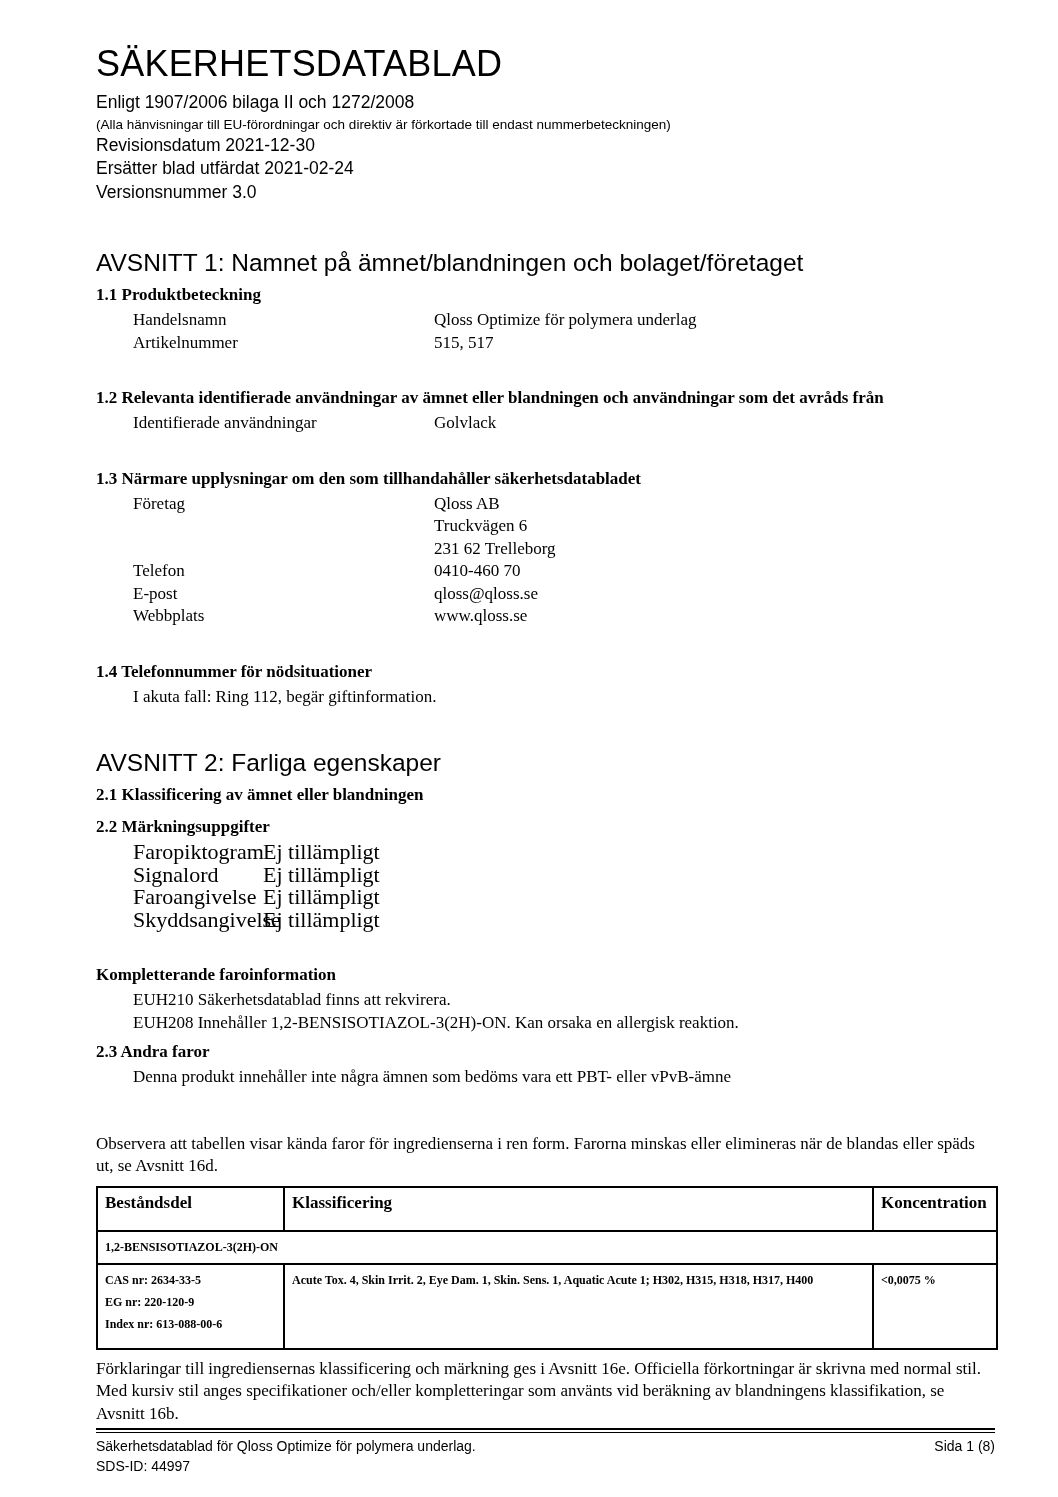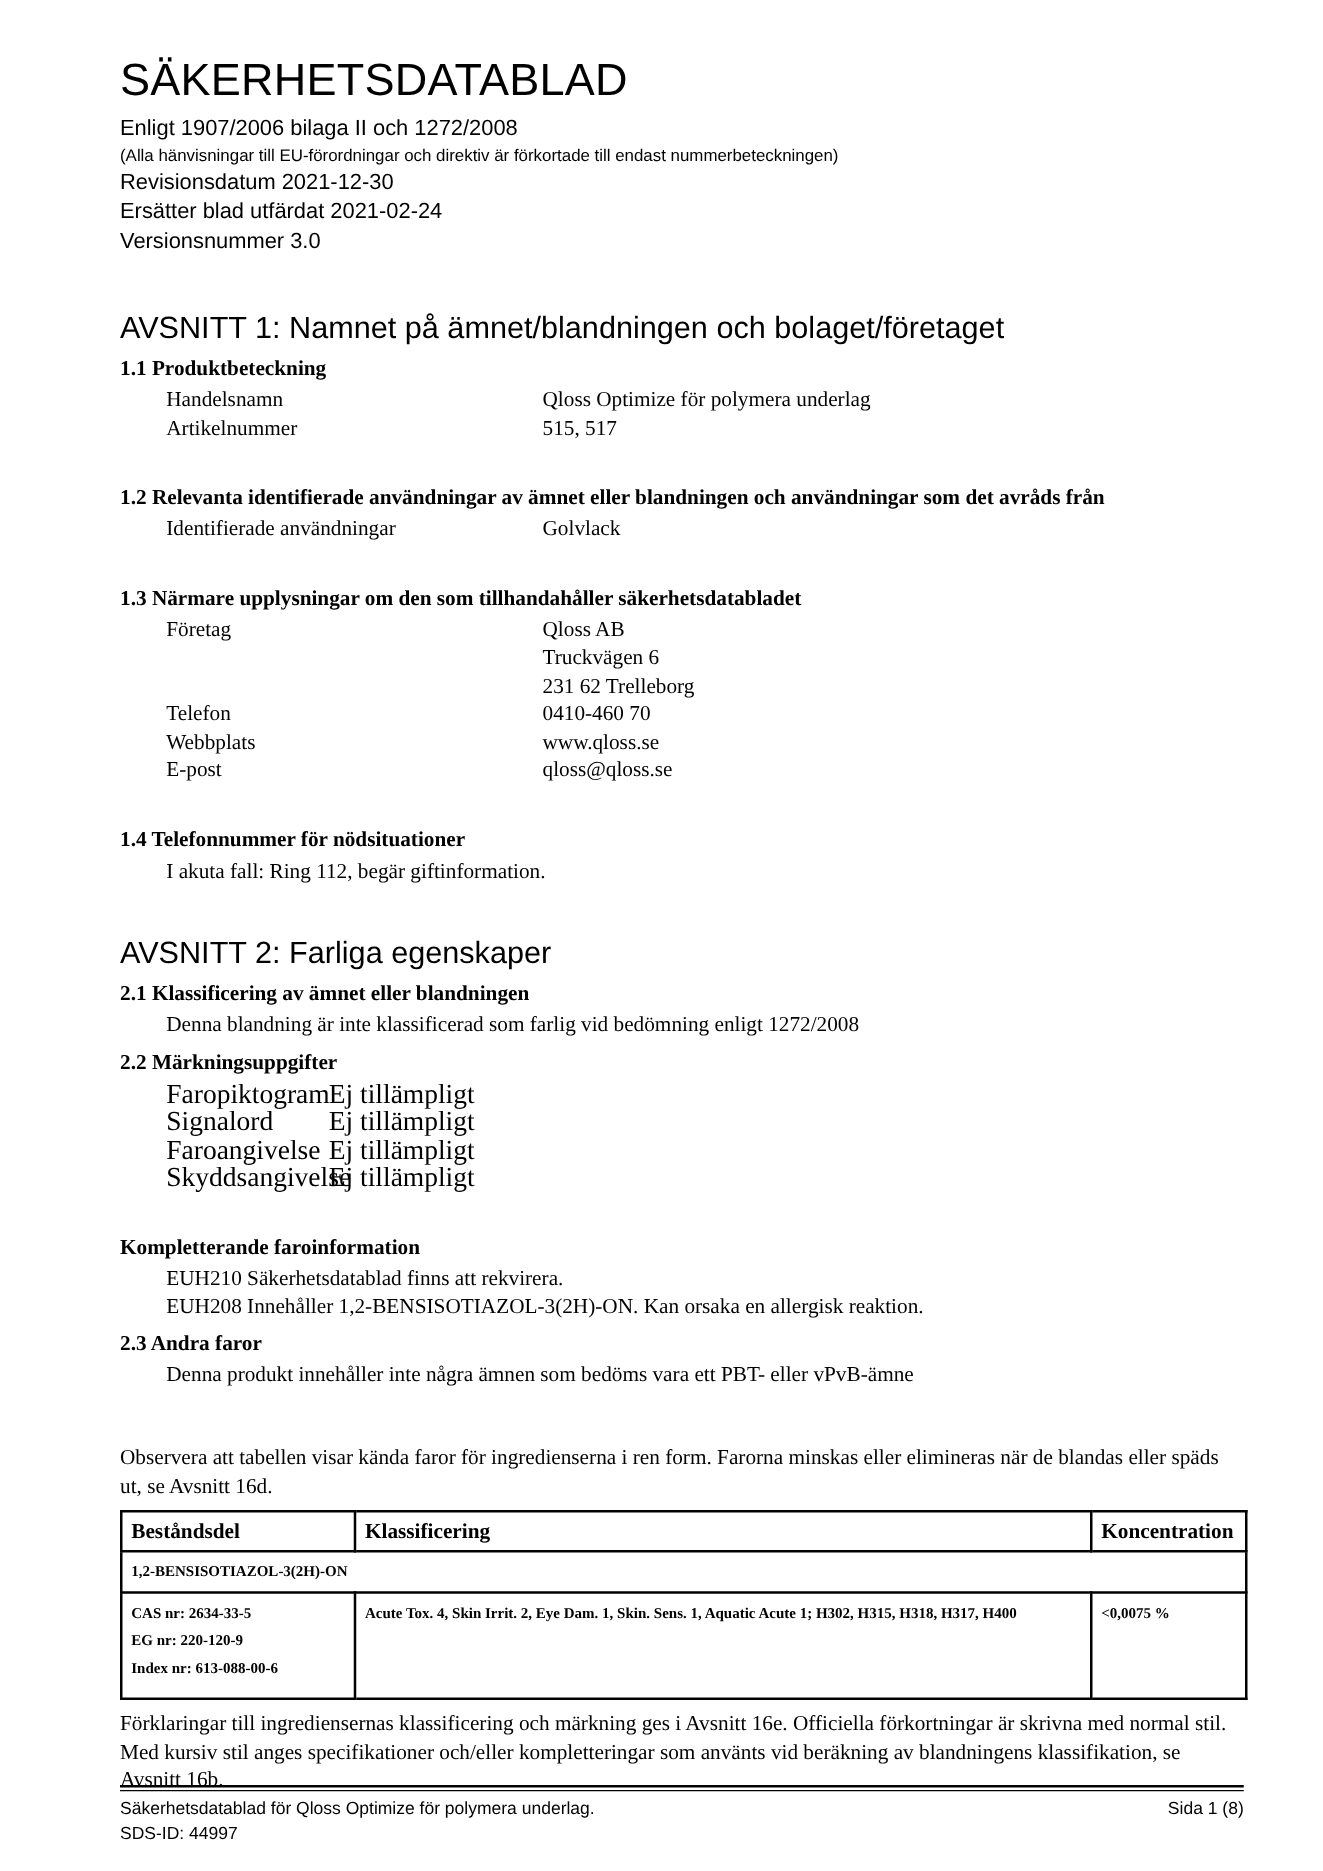--- a/index.html
+++ b/index.html
@@ -108,21 +108,21 @@
     font-size: 12px;
     line-height: 22px;
     vertical-align: top;
     text-align: left;
     font-weight: bold;
   }
   table.subst th {
     font-weight: bold;
     font-size: 17px;
     padding-top: 4px;
-    padding-bottom: 4px;
+    padding-bottom: 16px;
   }
   td.namecell {
     font-weight: bold;
     font-size: 17px;
   }
   .col1 { width: 187px; }
   .col2 { width: 589px; }
   .col3 { width: 124px; }
   td.tall { height: 74px; }
 
@@ -205,42 +205,41 @@
       </div>
       <div class="kv">
         <span class="k"></span>
         <span class="v">231 62 Trelleborg</span>
       </div>
       <div class="kv">
         <span class="k">Telefon</span>
         <span class="v">0410-460 70</span>
       </div>
       <div class="kv">
+        <span class="k">E-post</span>
+        <span class="v">qloss@qloss.se</span>
+      </div>
+      <div class="kv">
         <span class="k">Webbplats</span>
         <span class="v">www.qloss.se</span>
-      </div>
-      <div class="kv">
-        <span class="k">E-post</span>
-        <span class="v">qloss@qloss.se</span>
       </div>
 
       <div class="gap-lg"></div>
 
       <h3 class="sub">1.4 Telefonnummer för nödsituationer</h3>
       <p class="para indent">I akuta fall: Ring 112, begär giftinformation.</p>
     </section>
 
     <div class="gap-lg"></div>
     <div class="gap-xs"></div>
 
     <section>
       <h2 class="section">AVSNITT 2: Farliga egenskaper</h2>
 
       <h3 class="sub">2.1 Klassificering av ämnet eller blandningen</h3>
-      <p class="para indent">Denna blandning är inte klassificerad som farlig vid bedömning enligt 1272/2008</p>
 
       <div class="gap-xs"></div>
 
       <h3 class="sub">2.2 Märkningsuppgifter</h3>
       <div class="kv-narrow">
         <span class="k">Faropiktogram</span>
         <span class="v">Ej tillämpligt</span>
       </div>
       <div class="kv-narrow">
         <span class="k">Signalord</span>

